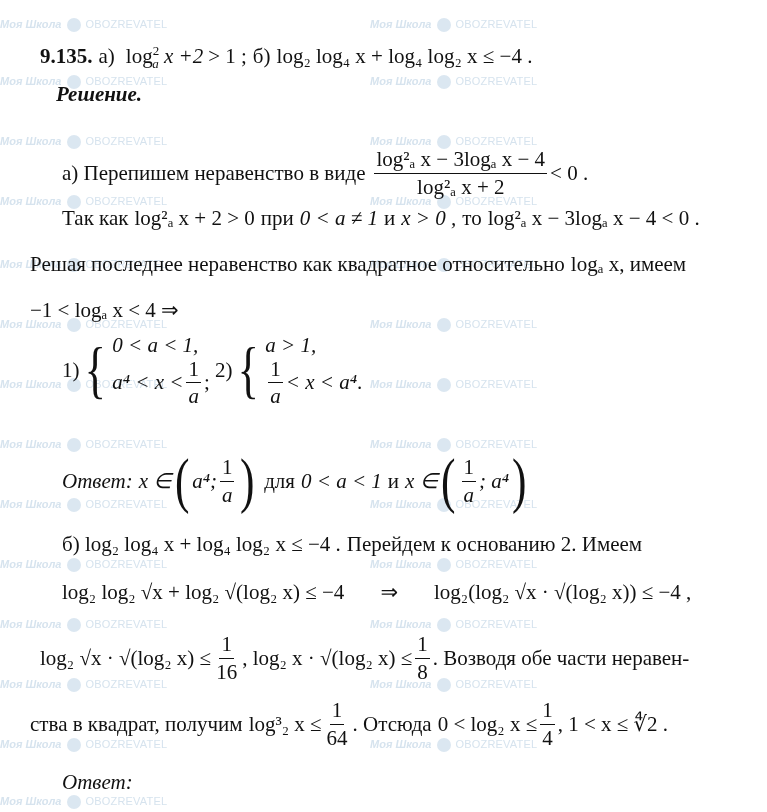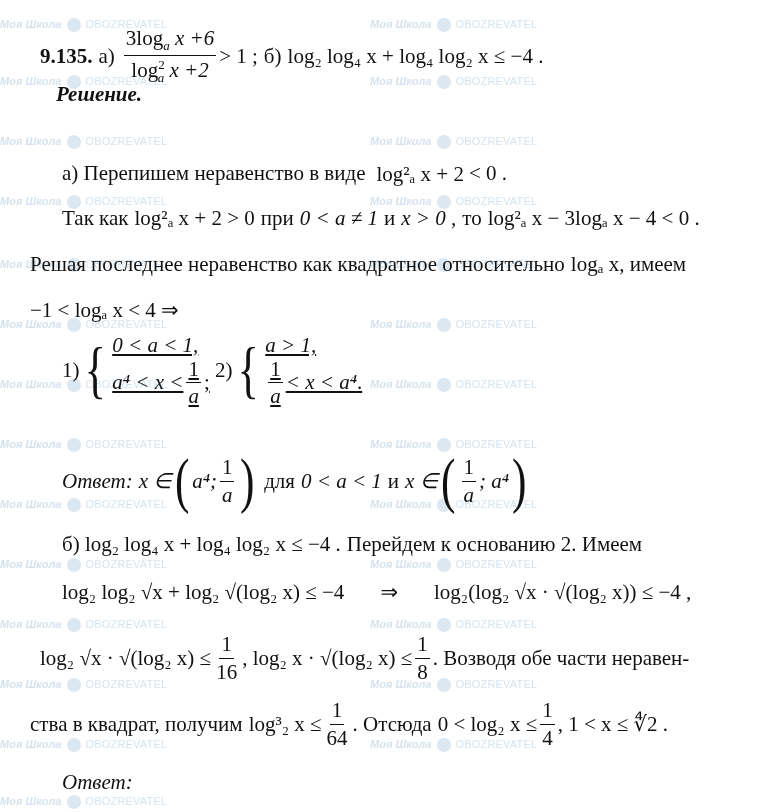--- a/index.html
+++ b/index.html
@@ -15,21 +15,21 @@
     .b { font-weight: bold; }
     .i { font-style: italic; }
     sub, sup { font-size: 13px; }
     sub { vertical-align: -5px; }
     sup { vertical-align: 8px; }
     .frac { display: inline-flex; flex-direction: column; align-items: center; vertical-align: middle; margin: 0 3px; }
     .frac .num { padding: 0 2px 2px; border-bottom: 1.5px solid #111; line-height: 1.05; }
     .frac .den { padding: 2px 2px 0; line-height: 1.05; }
     .sp { display: inline-block; width: 6px; }
     .brace { font-size: 64px; line-height: 0.8; font-weight: 200; margin-right: 2px; transform: scaleX(0.7); }
-    .sys { display: inline-flex; flex-direction: column; text-decoration: underline; }
+    .sys { display: inline-flex; flex-direction: column; }
     .paren { font-size: 62px; font-weight: 200; line-height: 0.8; transform: scaleX(0.7); display: inline-block; }
   </style>
 </head>
 <body>
 
 <div class="wm" style="left:0;top:18px;"><span class="ms">Моя Школа</span><span class="logo"></span><span class="oz">OBOZREVATEL</span></div>
 <div class="wm" style="left:370px;top:18px;"><span class="ms">Моя Школа</span><span class="logo"></span><span class="oz">OBOZREVATEL</span></div>
 <div class="wm" style="left:0;top:75px;"><span class="ms">Моя Школа</span><span class="logo"></span><span class="oz">OBOZREVATEL</span></div>
 <div class="wm" style="left:370px;top:75px;"><span class="ms">Моя Школа</span><span class="logo"></span><span class="oz">OBOZREVATEL</span></div>
 <div class="wm" style="left:0;top:135px;"><span class="ms">Моя Школа</span><span class="logo"></span><span class="oz">OBOZREVATEL</span></div>
@@ -55,36 +55,36 @@
 <div class="wm" style="left:0;top:738px;"><span class="ms">Моя Школа</span><span class="logo"></span><span class="oz">OBOZREVATEL</span></div>
 <div class="wm" style="left:370px;top:738px;"><span class="ms">Моя Школа</span><span class="logo"></span><span class="oz">OBOZREVATEL</span></div>
 <div class="wm" style="left:0;top:795px;"><span class="ms">Моя Школа</span><span class="logo"></span><span class="oz">OBOZREVATEL</span></div>
 
 <div class="line" style="left:40px;top:25px;height:62px;">
   <span class="b">9.135.</span>
     <span class="sp"></span>
   <span>а)</span>
     <span class="sp"></span>
   <span class="frac">
-    <span class="num"><span>3log</span><sub class="i">a</sub> <span class="i">x +6</span></span>
     <span class="den">log<sup>2</sup><sub class="i" style="margin-left:-7px">a</sub> <span class="i">x +2</span></span>
   </span>
   <span>&gt; 1 ;</span>
     <span class="sp"></span>
   <span>б)</span>
     <span class="sp"></span>
   <span>log₂ log₄ x + log₄ log₂ x ≤ −4 .</span>
 </div>
 
 <div class="line b i" style="left:56px;top:82px;">Решение.</div>
 
 <div class="line" style="left:62px;top:142px;height:62px;">
   <span>а) Перепишем неравенство в виде</span>
     <span class="sp"></span>
   <span class="frac">
+    <span class="num">log²ₐ x − 3logₐ x − 4</span>
     <span class="den">log²ₐ x + 2</span>
   </span>
   <span>&lt; 0 .</span>
 </div>
 
 <div class="line" style="left:62px;top:206px;">
   <span>Так как</span>
     <span class="sp"></span>
   <span>log²ₐ x + 2 &gt; 0</span>
     <span class="sp"></span>

